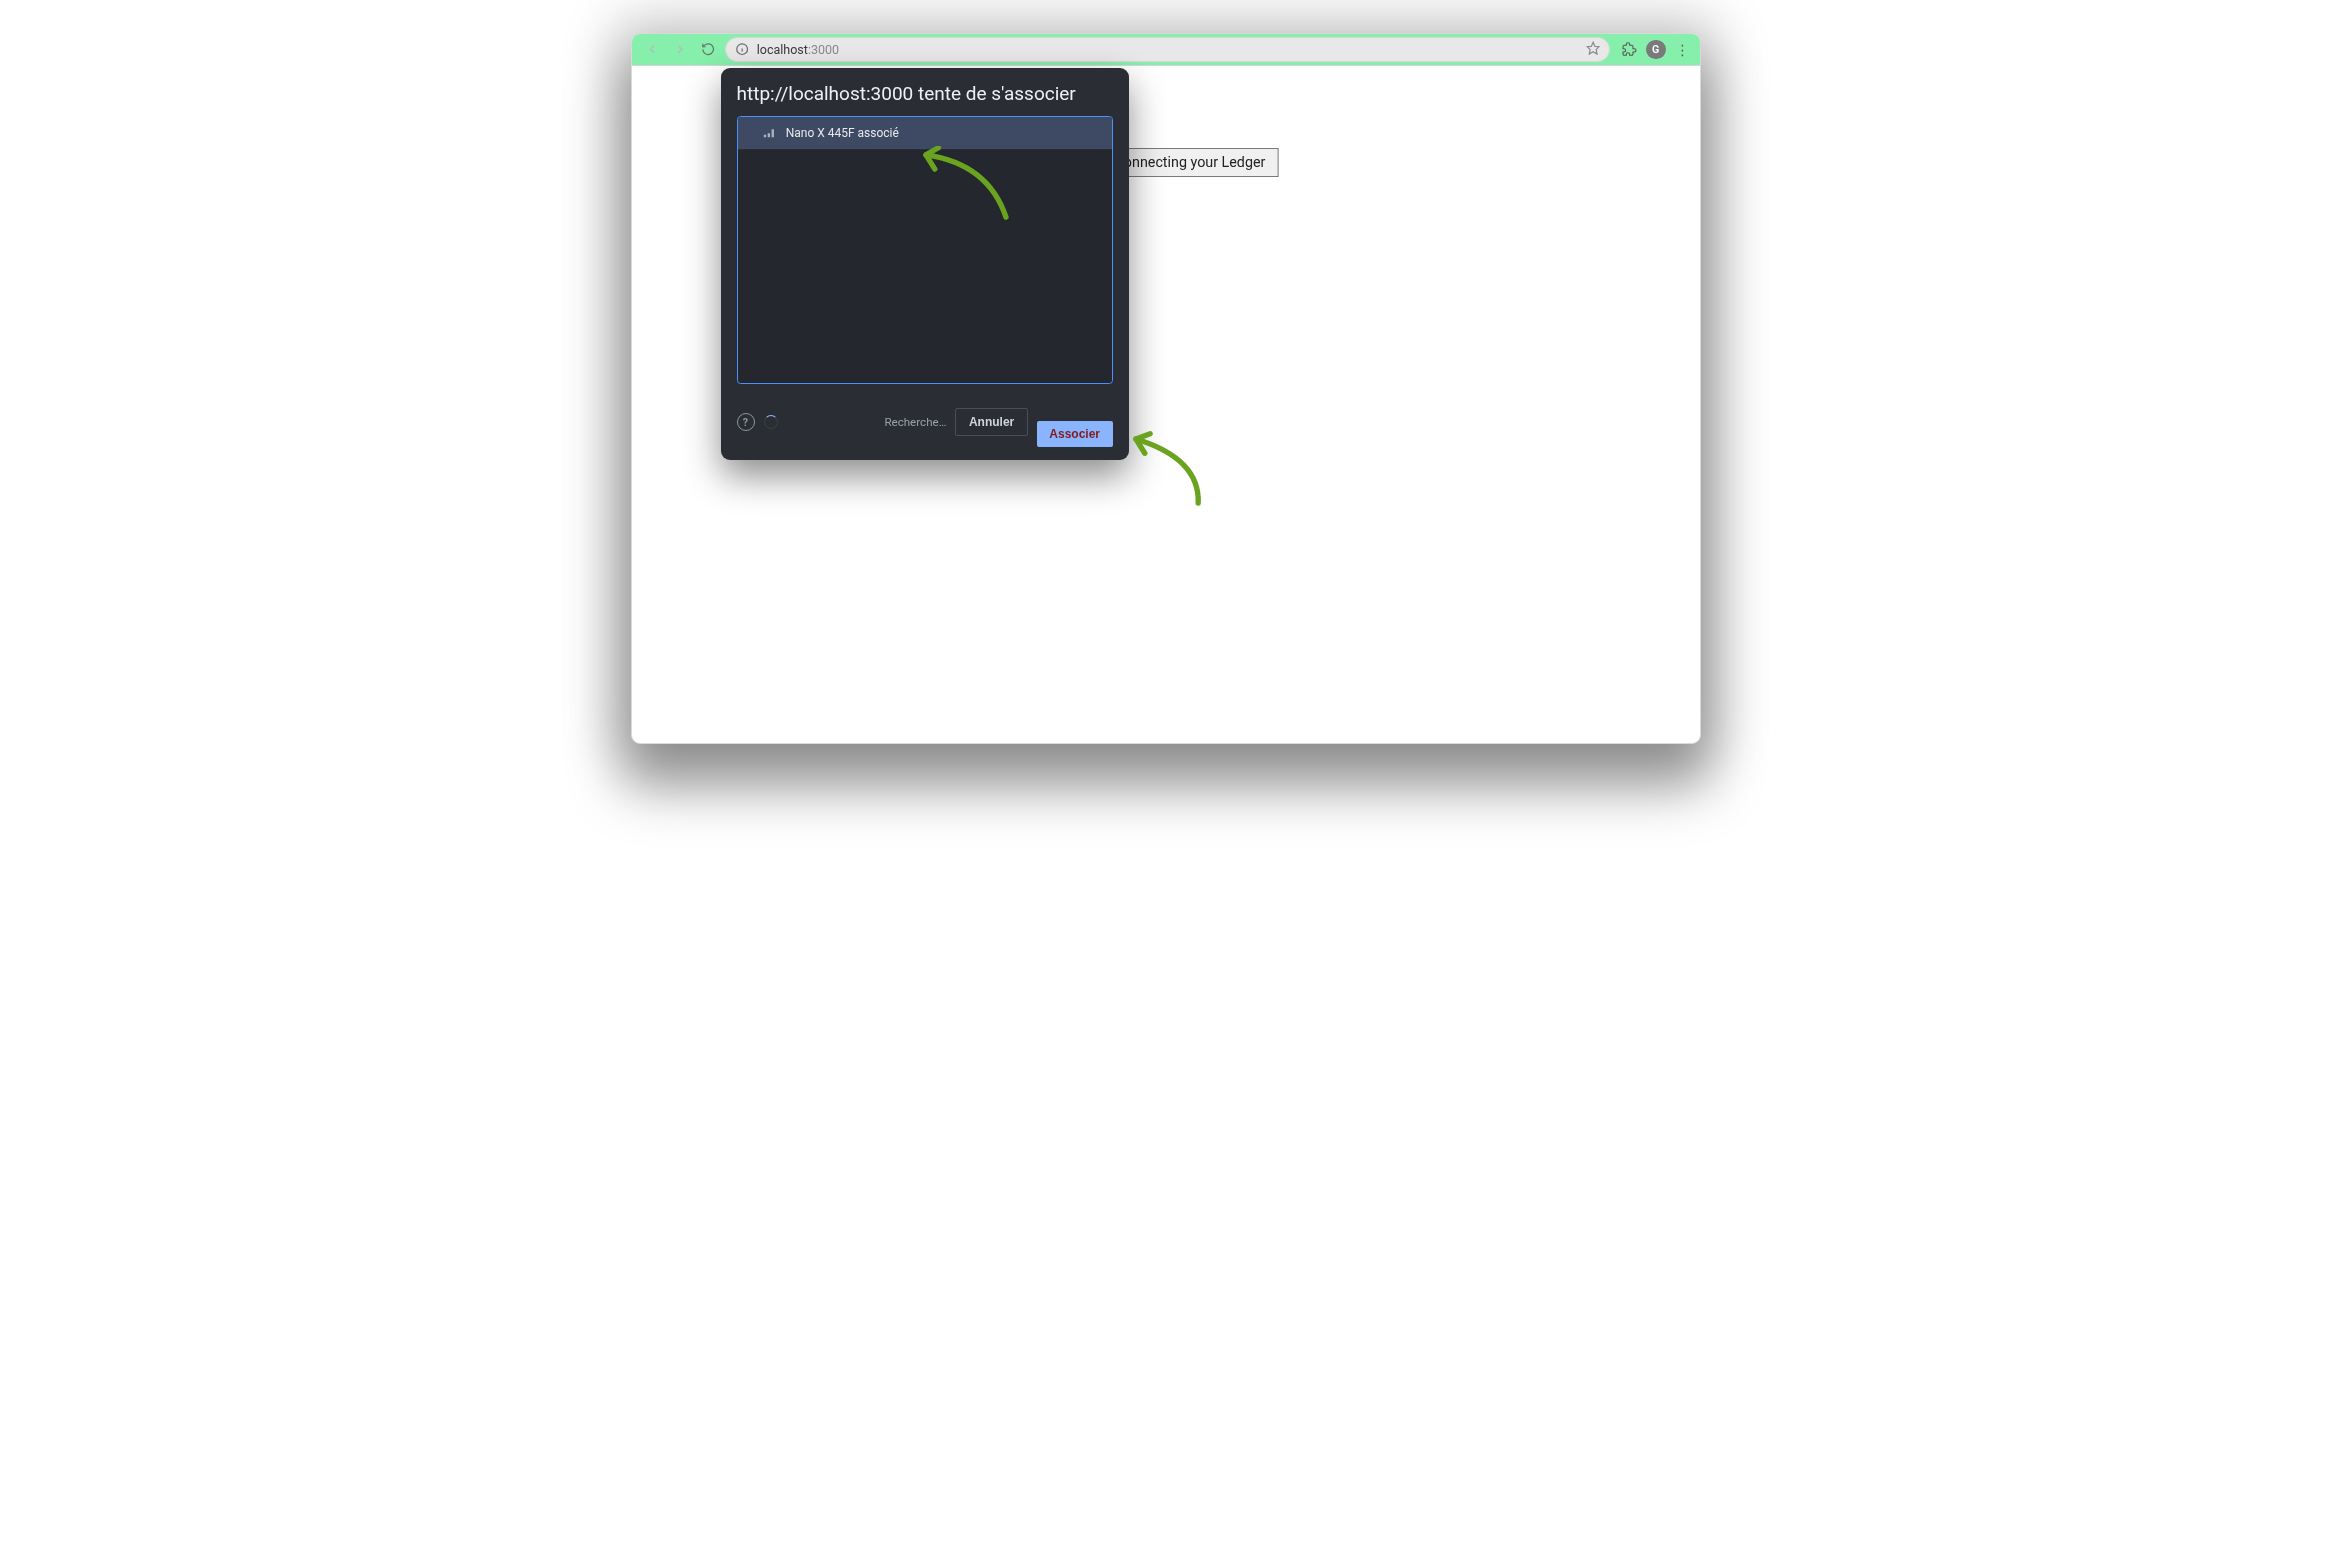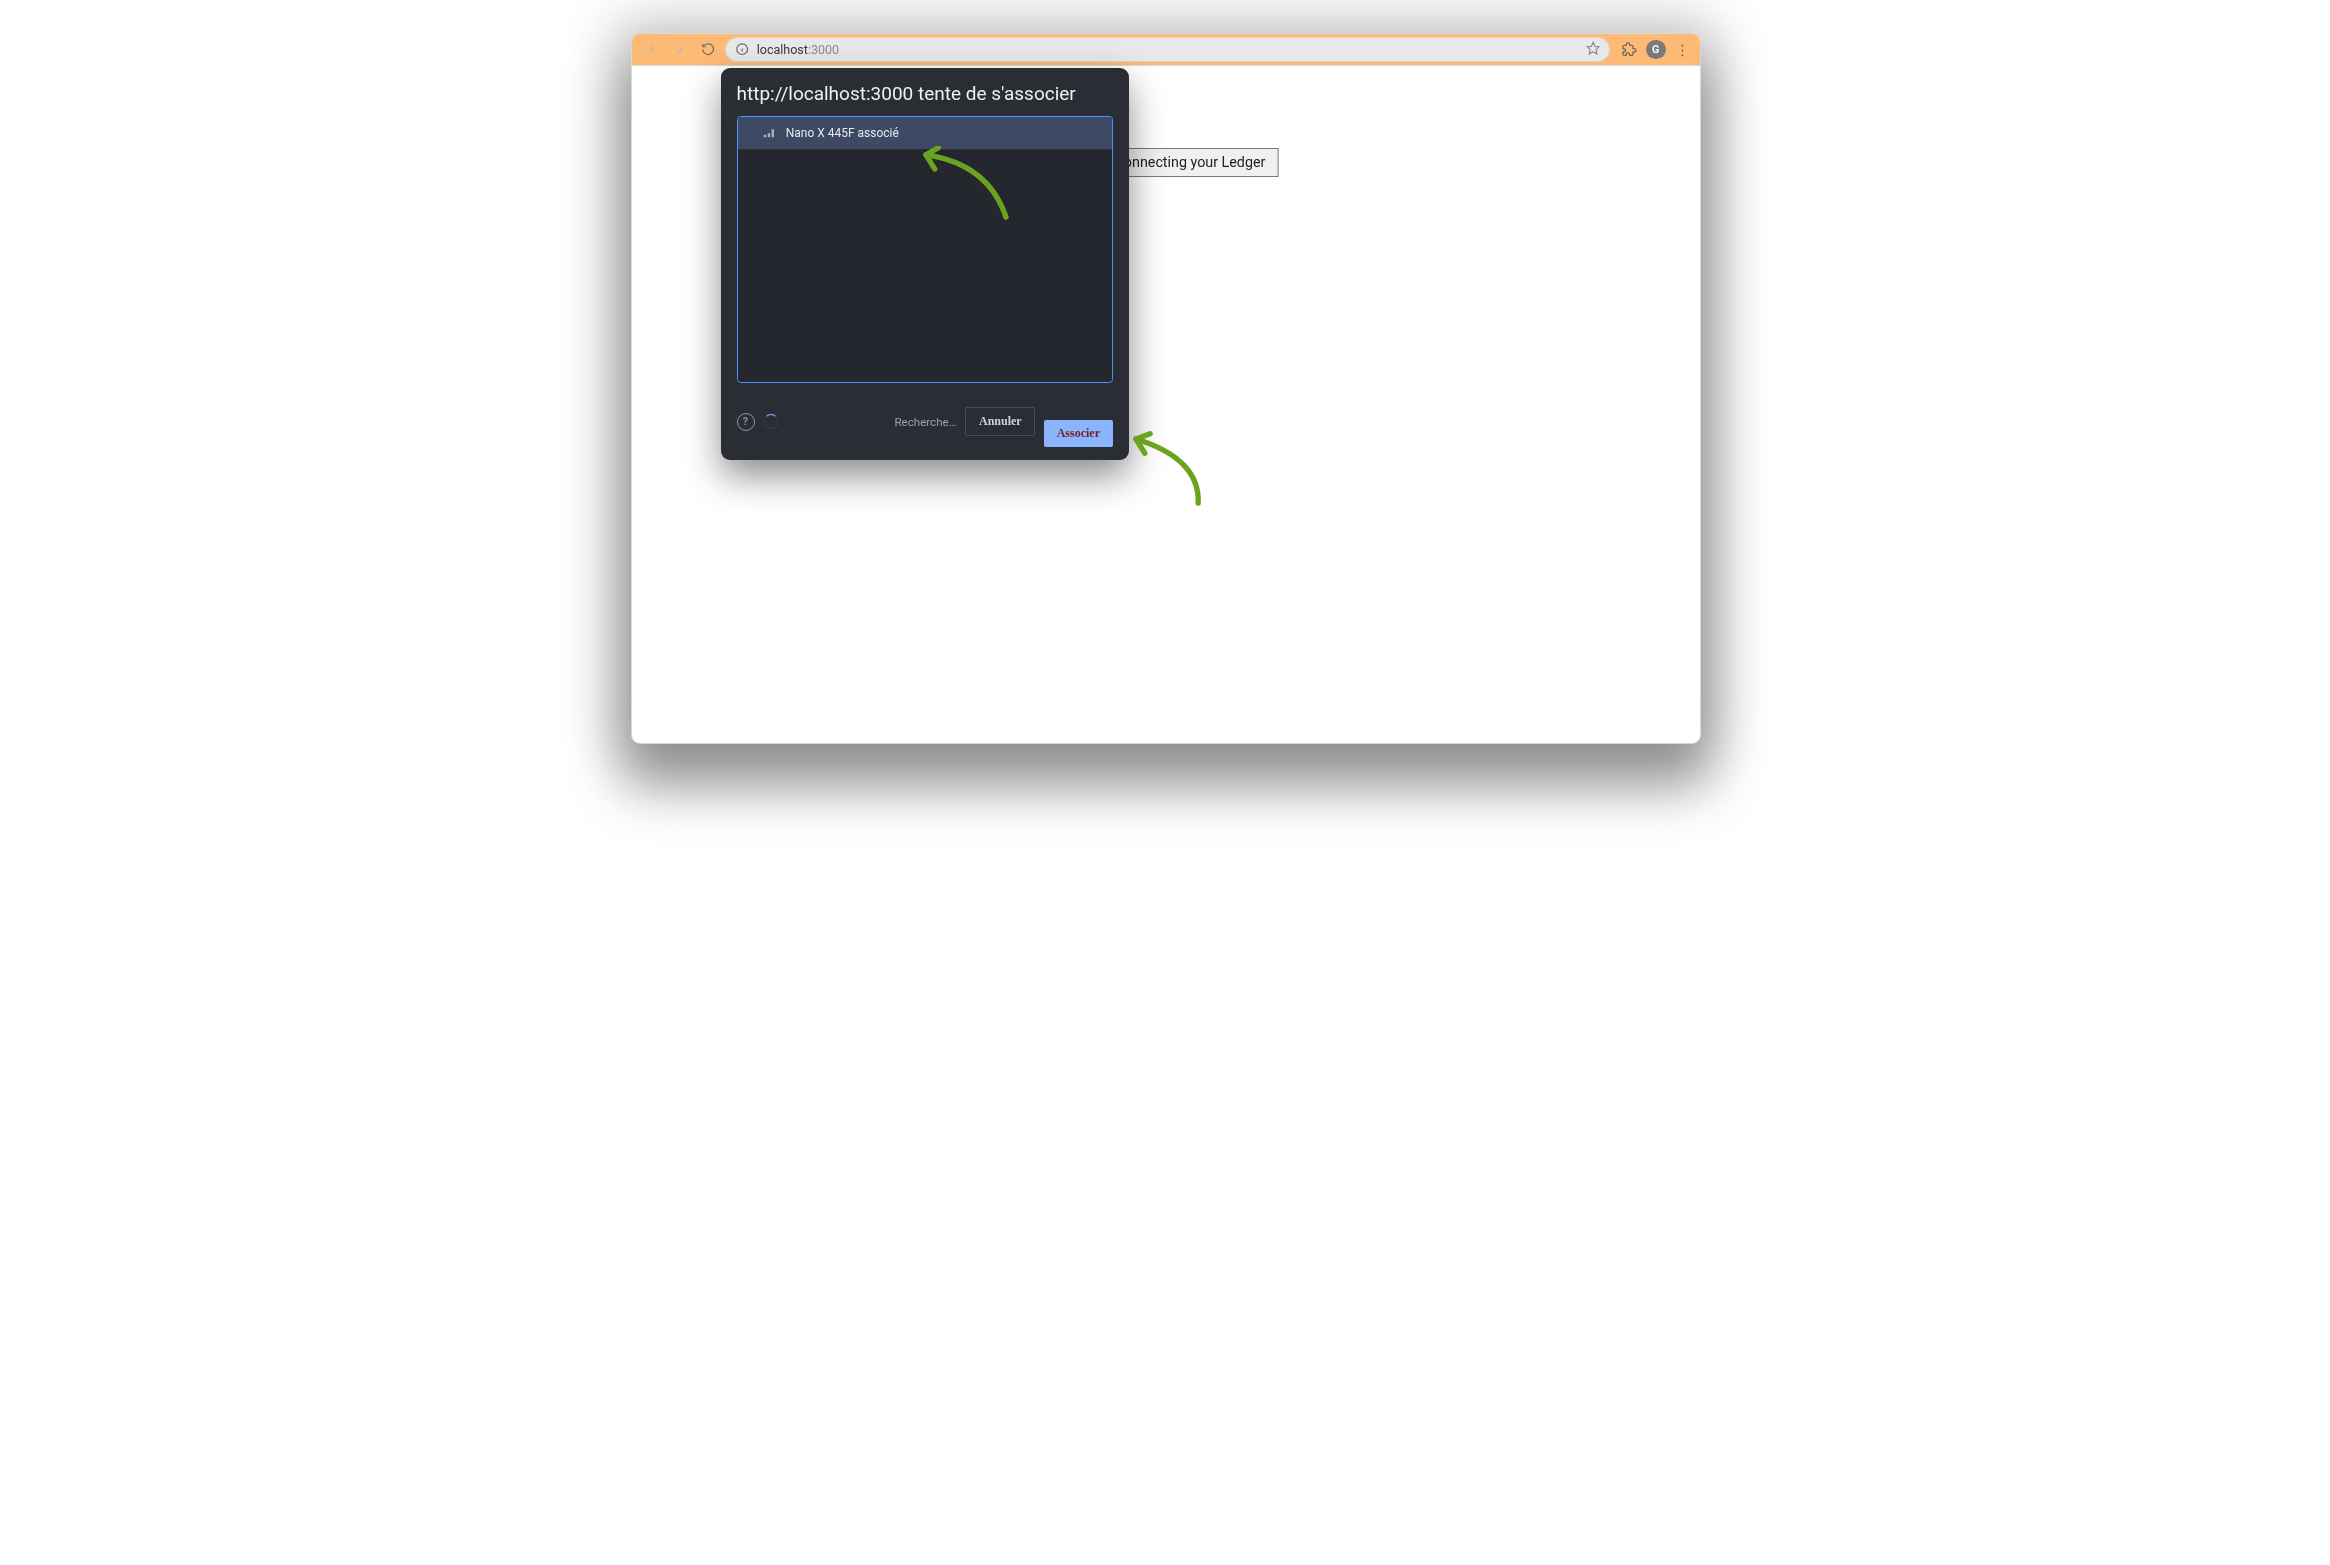--- a/index.html
+++ b/index.html
@@ -94,21 +94,21 @@
   }
   .window-badge::after{
     content:""; width:7.1px;height:7.1px;background:#fff;
     clip-path: polygon(50% 15%, 90% 85%, 10% 85%);
     transform: rotate(180deg);
   }
 
   
   .toolbar {
     height: 32px;
-    background: #fdba74;
+    background: #86efac;
     border-bottom: 0.9px solid #d6d6d6;
     display:flex; align-items:center;
     padding: 0 9px;
     gap: 5.3px;
   }
   .nav-btn {
     width:23px; height:23px;
     display:flex;align-items:center;justify-content:center;
     color:#6f6f6f; cursor:pointer; border-radius:3.6px;
   }
@@ -208,21 +208,21 @@
     animation: spin 1s linear infinite;
   }
   @keyframes spin { to { transform: rotate(360deg); } }
   .searching { color:#9aa0ad; font-size:11.6px; flex:1;text-align:right; }
 
   .btn {
     padding: 6.2px 12.5px;
     border-radius:2px;
     font-size:12px; font-weight:600;
     cursor:pointer; border:none;
-    font-family:Liberation Serif, serif;
+    font-family:Liberation Sans, sans-serif;
   }
   .btn-secondary {
     background:transparent;
     border:0.9px solid #4a4e58;
     color:#cfd3db;
   }
   .btn-primary {
     background:#8bb4ff;
     color:#7f1d1d;
     margin-top:24px;

